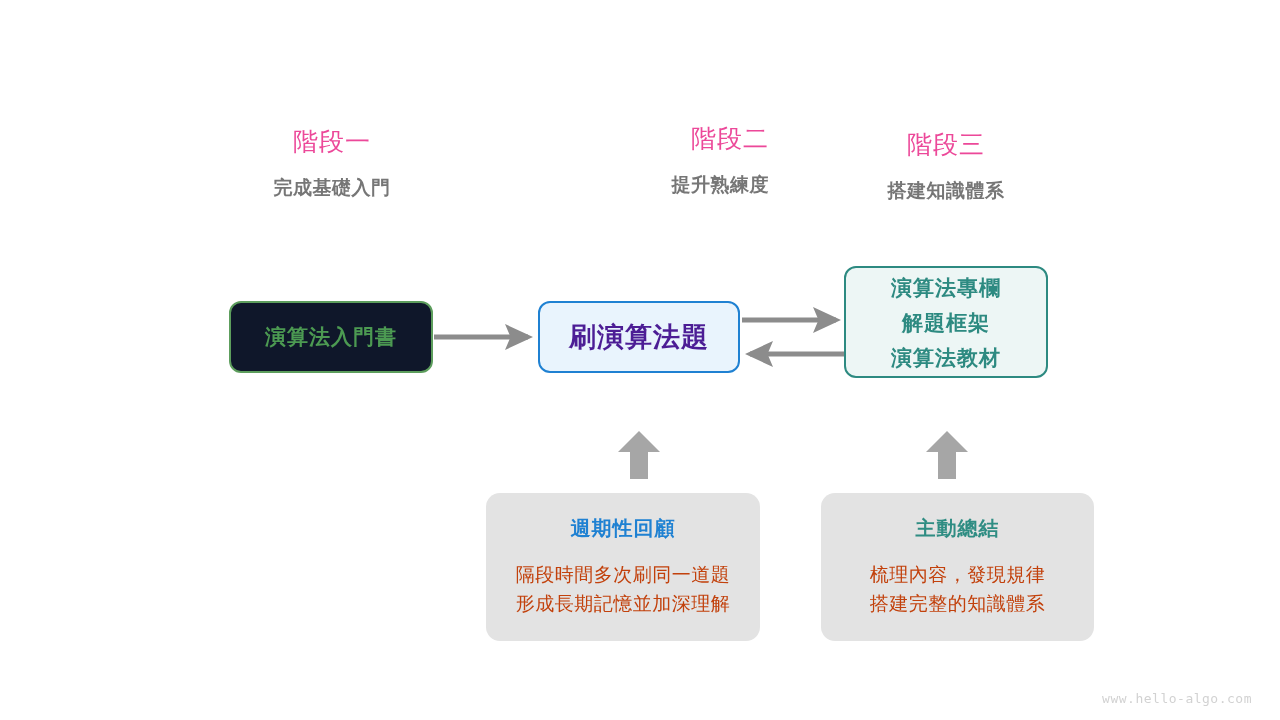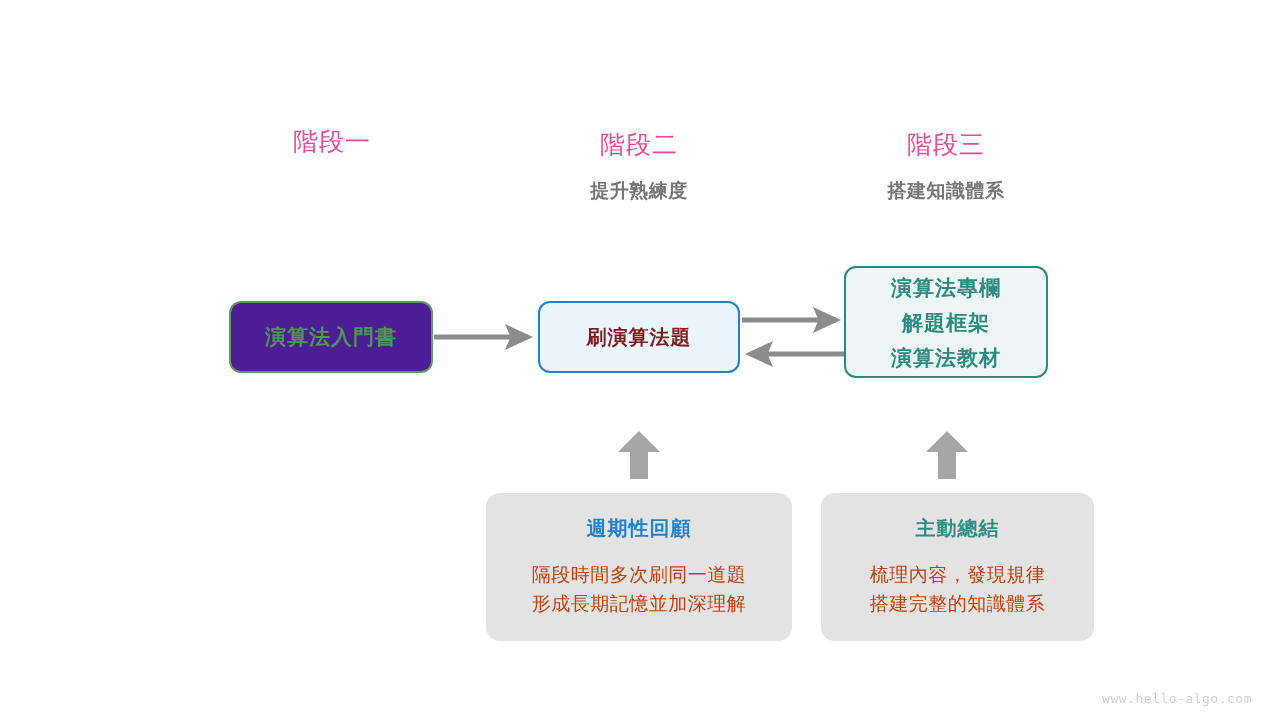--- a/index.html
+++ b/index.html
@@ -51,34 +51,34 @@
     align-items: center;
     justify-content: center;
     font-weight: bold;
     letter-spacing: 1px;
   }
   .node-book {
     left: 229px;
     top: 301px;
     width: 204px;
     height: 72px;
-    background: #4c1d95;
+    background: #0f172a;
     border: 2px solid #5d9e5d;
     color: #4c9a52;
     font-size: 21px;
   }
   .node-practice {
     left: 538px;
     top: 301px;
     width: 202px;
     height: 72px;
     background: #e9f4fd;
     border: 2px solid #1f81d2;
-    color: #7f1d1d;
-    font-size: 20px;
+    color: #4c1d95;
+    font-size: 27px;
   }
   .node-resources {
     left: 844px;
     top: 266px;
     width: 204px;
     height: 112px;
     background: #edf6f5;
     border: 2px solid #2d8a81;
     color: #2d8a81;
     font-size: 21px;
@@ -109,21 +109,21 @@
   .tip-card {
     position: absolute;
     box-sizing: border-box;
     background: #e3e3e3;
     border-radius: 14px;
     display: flex;
     flex-direction: column;
     align-items: center;
     padding-top: 24px;
   }
-  .tip-card.left  { left: 486px; top: 493px; width: 306px; height: 148px; }
+  .tip-card.left  { left: 486px; top: 493px; width: 274px; height: 148px; }
   .tip-card.right { left: 821px; top: 493px; width: 273px; height: 148px; }
   .tip-title {
     font-size: 20px;
     font-weight: bold;
     letter-spacing: 1px;
     line-height: 1.1;
   }
   .tip-title.blue { color: #1f81d2; }
   .tip-title.teal { color: #2f8d83; }
   .tip-body {
@@ -146,22 +146,23 @@
     letter-spacing: 0.5px;
   }
 </style>
 </head>
 <body>
 
 <div id="canvas">
 
   <div class="stage-col" style="left:202px; top:128px;">
     <div class="stage-name">階段一</div>
-  </div>
-  <div class="stage-col" style="left:509px; top:131px;">
+    <div class="stage-goal">完成基礎入門</div>
+  </div>
+  <div class="stage-col" style="left:509px; top:125px;text-align:right;">
     <div class="stage-name">階段二</div>
     <div class="stage-goal">提升熟練度</div>
   </div>
   <div class="stage-col" style="left:816px; top:131px;">
     <div class="stage-name">階段三</div>
     <div class="stage-goal">搭建知識體系</div>
   </div>
 
   <svg id="connectors" viewBox="0 0 1280 720">
     <defs>

